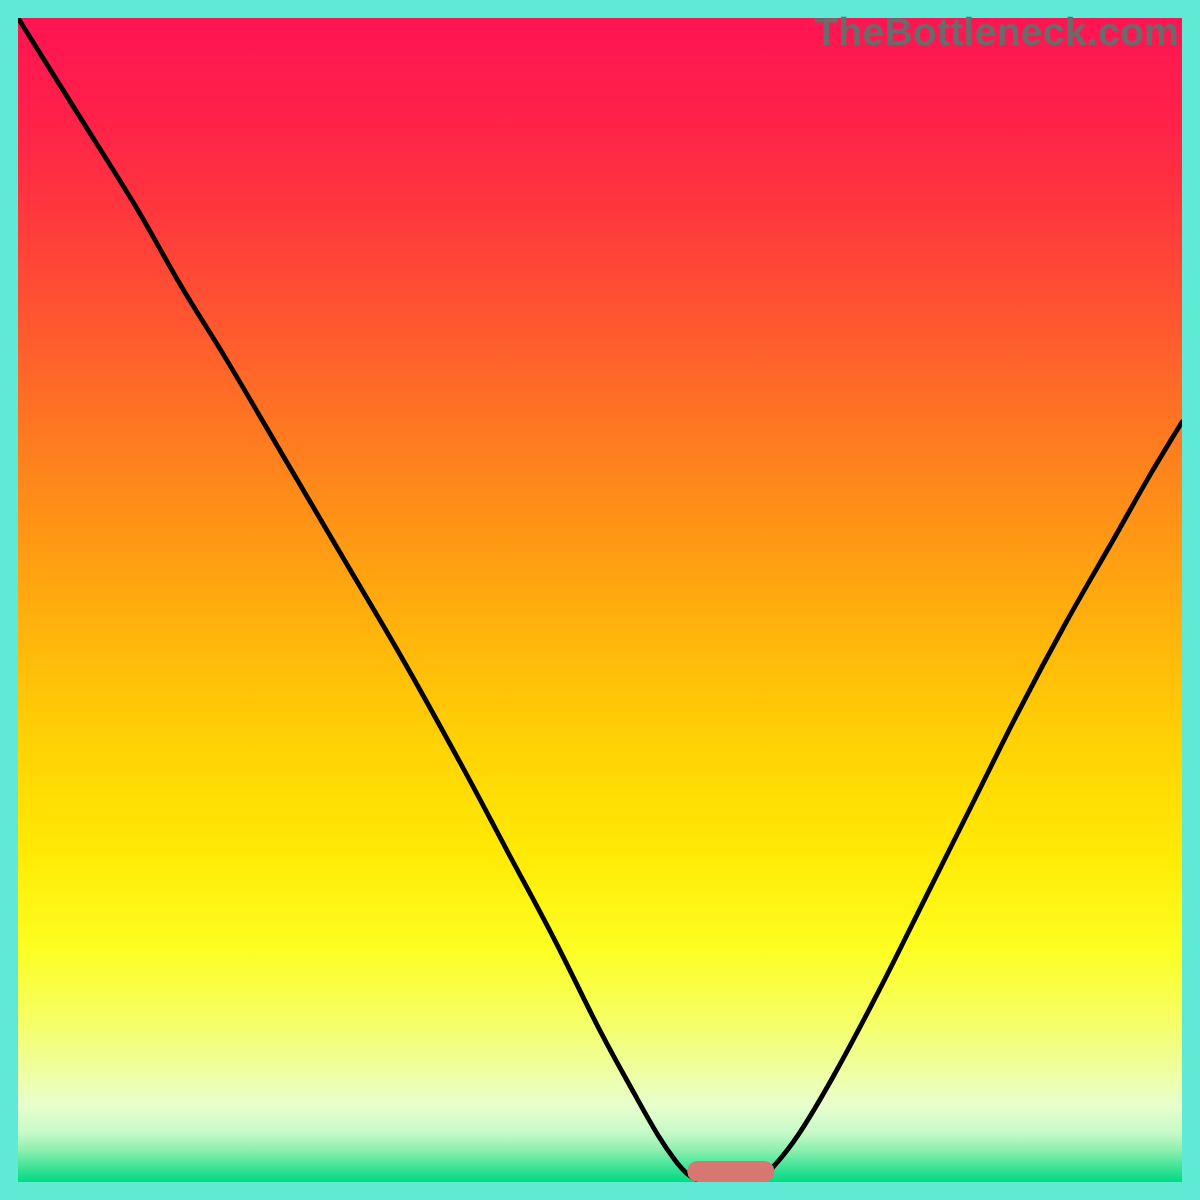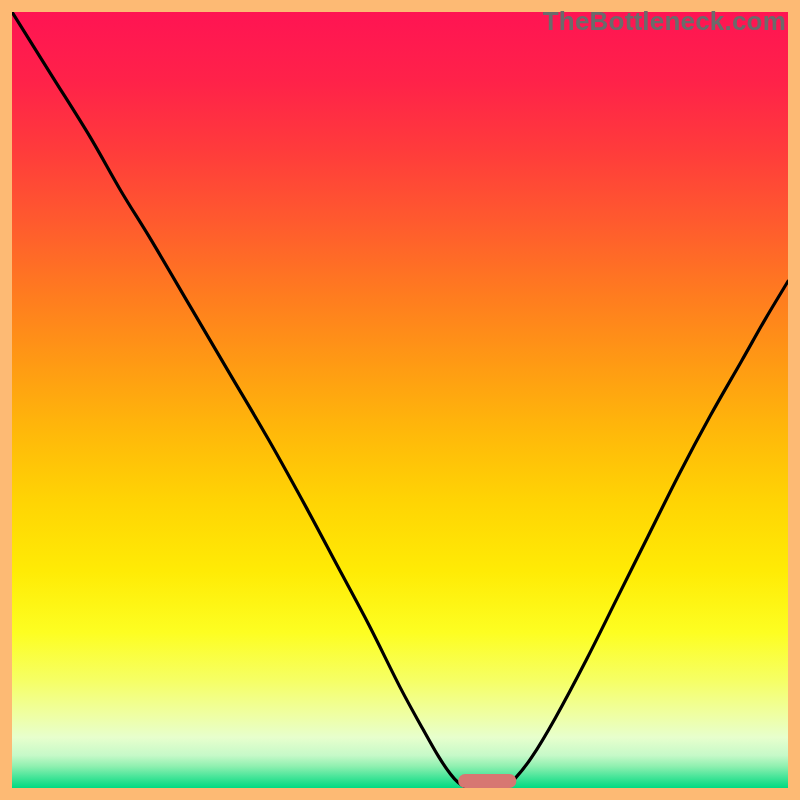--- a/index.html
+++ b/index.html
@@ -8,21 +8,21 @@
     width: 800px;
     height: 800px;
     overflow: hidden;
     background: #000;
     font-family: Arial, Helvetica, sans-serif;
   }
   .chart-container {
     position: relative;
     width: 800px;
     height: 800px;
-    background: #fdba74;
+    background: #5eead4;
   }
   .plot-area {
     position: absolute;
     left: 12px;
     top: 12px;
     width: 776px;
     height: 776px;
   }
   .watermark {
     position: absolute;

